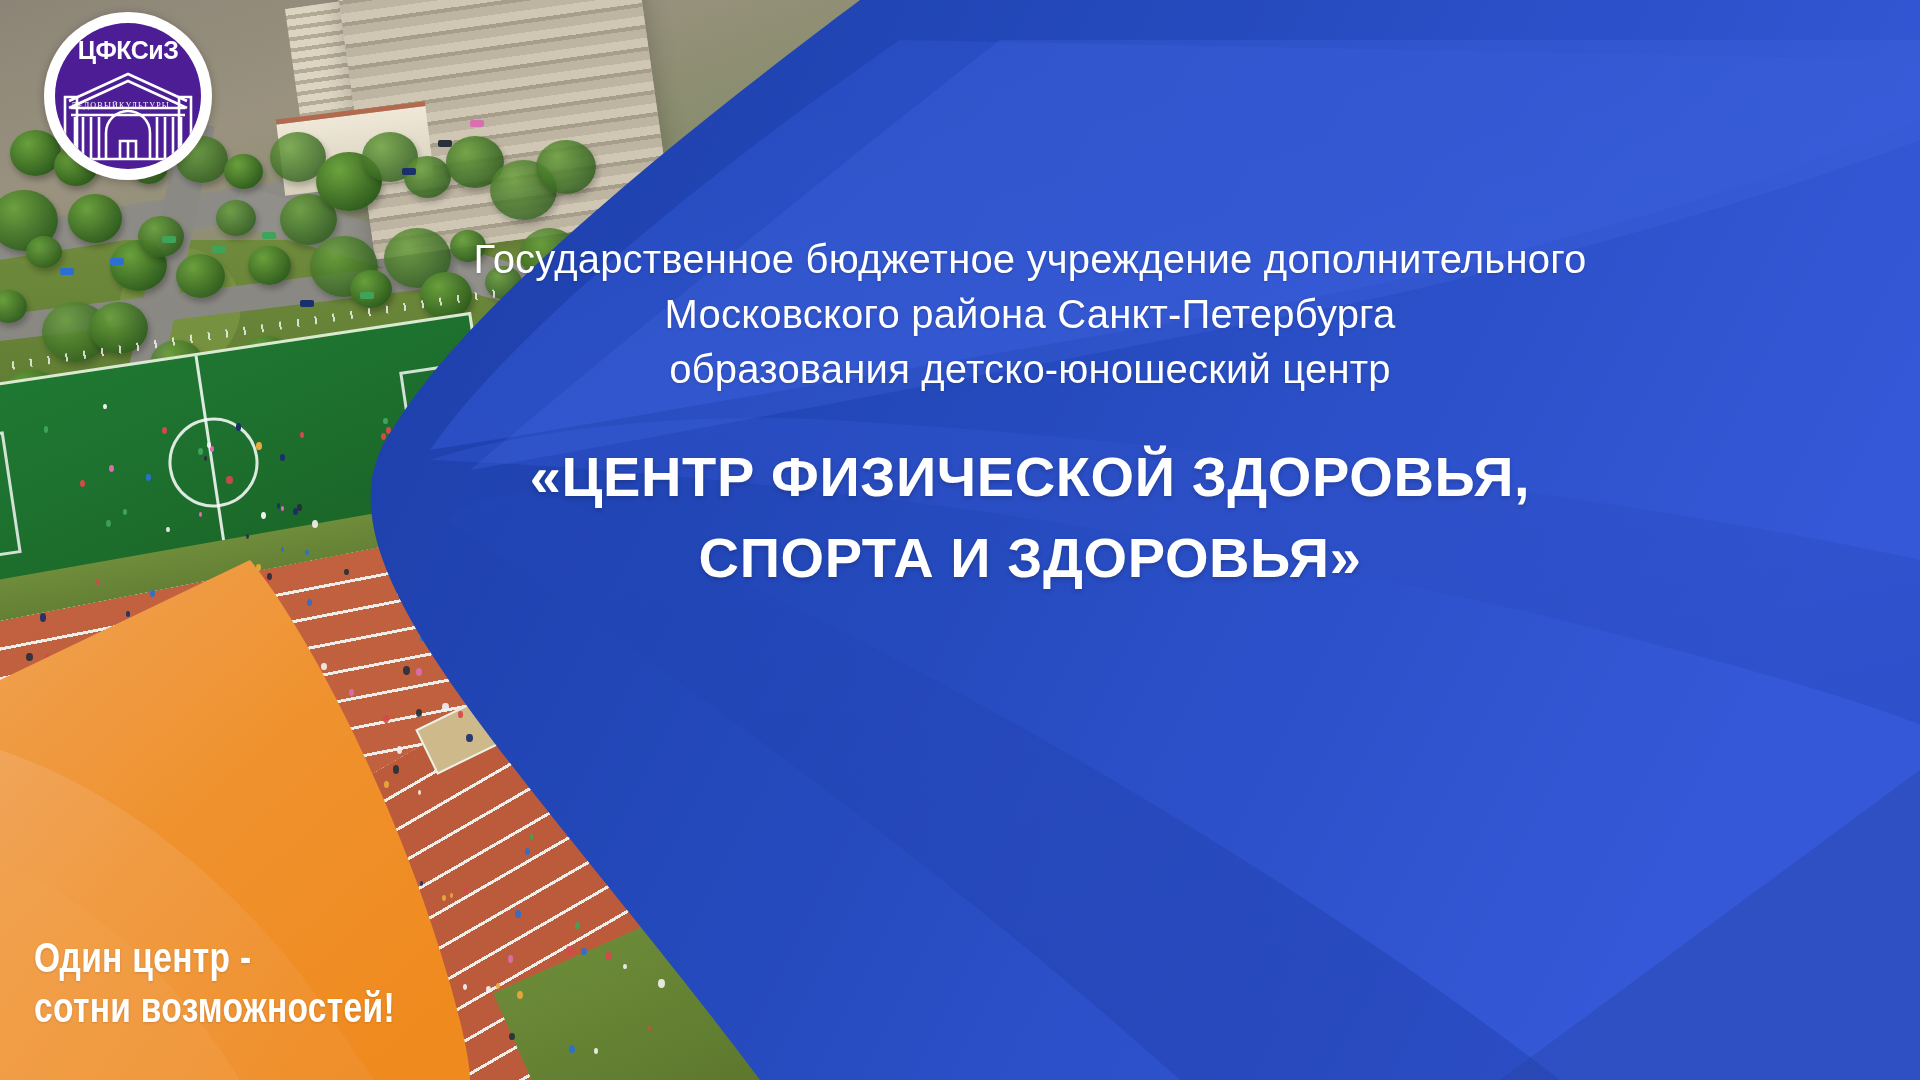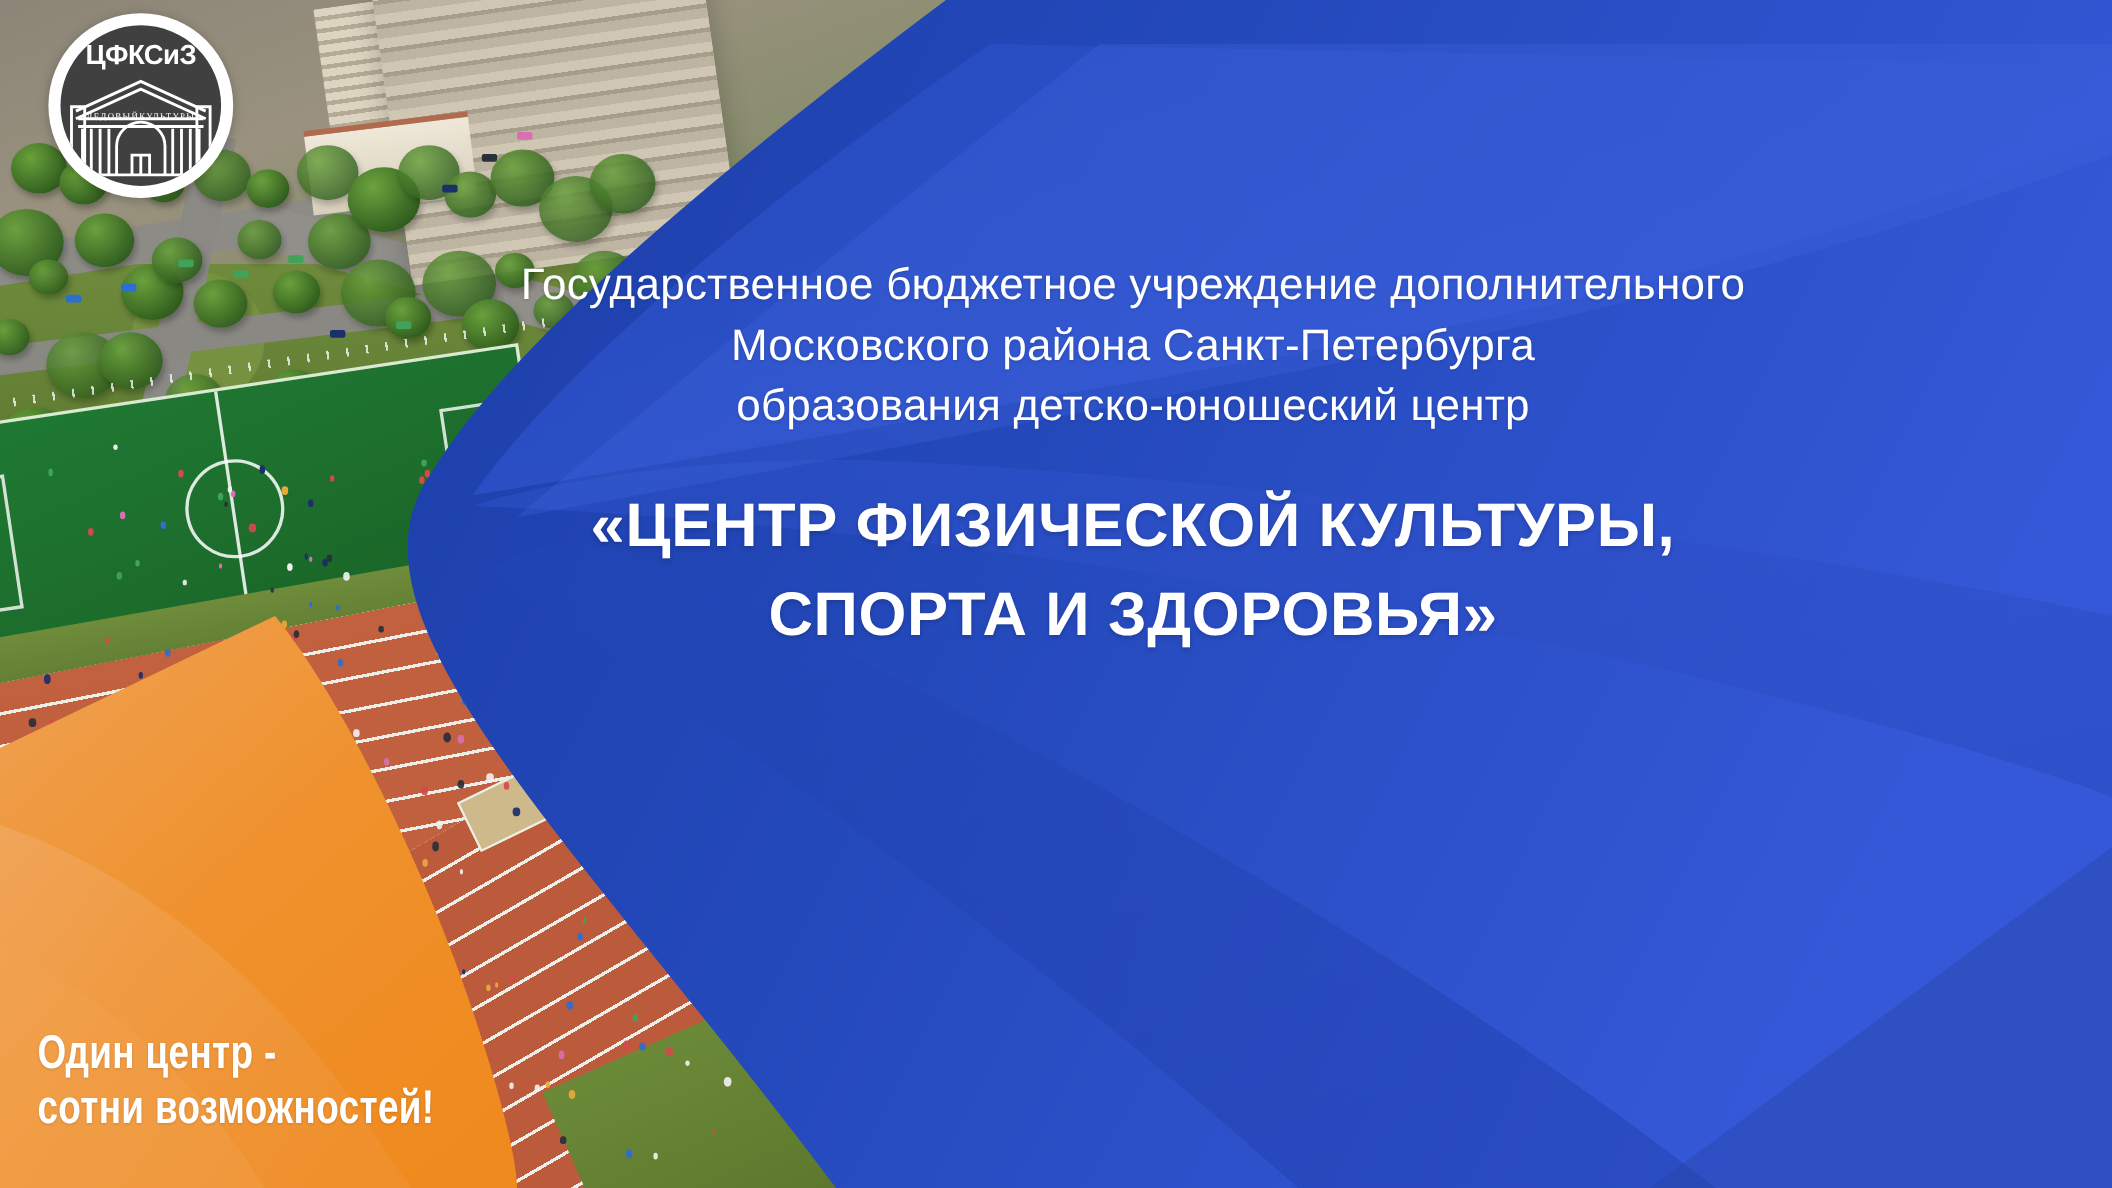--- a/index.html
+++ b/index.html
@@ -256,21 +256,21 @@
     background: #fff;
     display: flex;
     align-items: center;
     justify-content: center;
     box-shadow: 0 2px 10px rgba(0,0,0,.25);
   }
   .logo-inner {
     position: relative;
     width: 146px; height: 146px;
     border-radius: 50%;
-    background: #404040;
+    background: #4c1d95;
     overflow: hidden;
   }
   .logo-text {
     position: absolute;
     top: 13px; left: 0; right: 0;
     text-align: center;
     color: #fff;
     font-weight: bold;
     font-size: 25px;
     letter-spacing: -.5px;
@@ -284,21 +284,21 @@
   .logo-cap {
     position: absolute;
     left: 0; right: 0;
     top: 78px;
     text-align: center;
     font-size: 8px;
     letter-spacing: 1.2px;
     color: #fff;
     font-family: "Liberation Serif", serif;
     display: flex;
-    justify-content: center;
+    justify-content: flex-start;
     padding: 0 16px;
     box-sizing: border-box;
   }
 
   
   .textblock {
     position: absolute;
     left: 430px; top: 232px;
     width: 1200px;
     text-align: center;
@@ -704,21 +704,21 @@
     </div>
   </div>
 
   <div class="textblock">
     <div class="subtitle">
       <div>Государственное бюджетное учреждение дополнительного</div>
       <div>Московского района Санкт-Петербурга</div>
       <div>образования детско-юношеский центр</div>
     </div>
     <div class="maintitle">
-      <div>«ЦЕНТР ФИЗИЧЕСКОЙ КУЛЬТУРЫ,</div>
+      <div>«ЦЕНТР ФИЗИЧЕСКОЙ ЗДОРОВЬЯ,</div>
       <div>СПОРТА И ЗДОРОВЬЯ»</div>
     </div>
   </div>
 
   <div class="tagline">
     <div>Один центр -</div>
     <div>сотни возможностей!</div>
   </div>
 
 </div>

